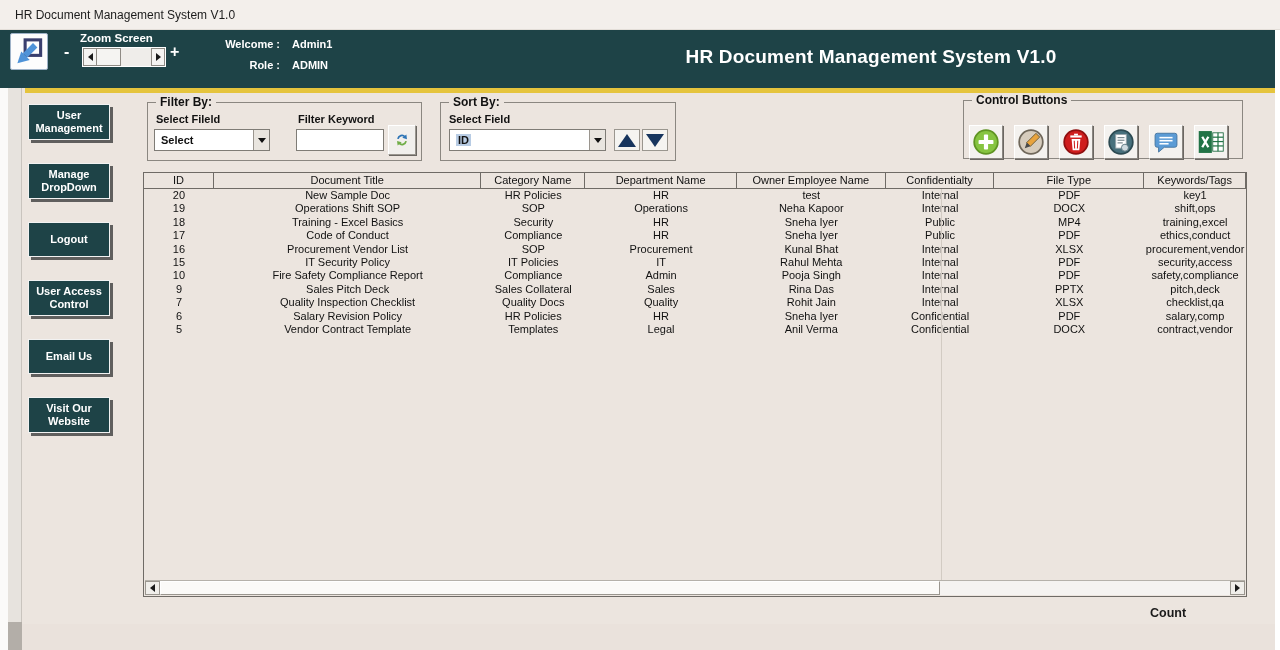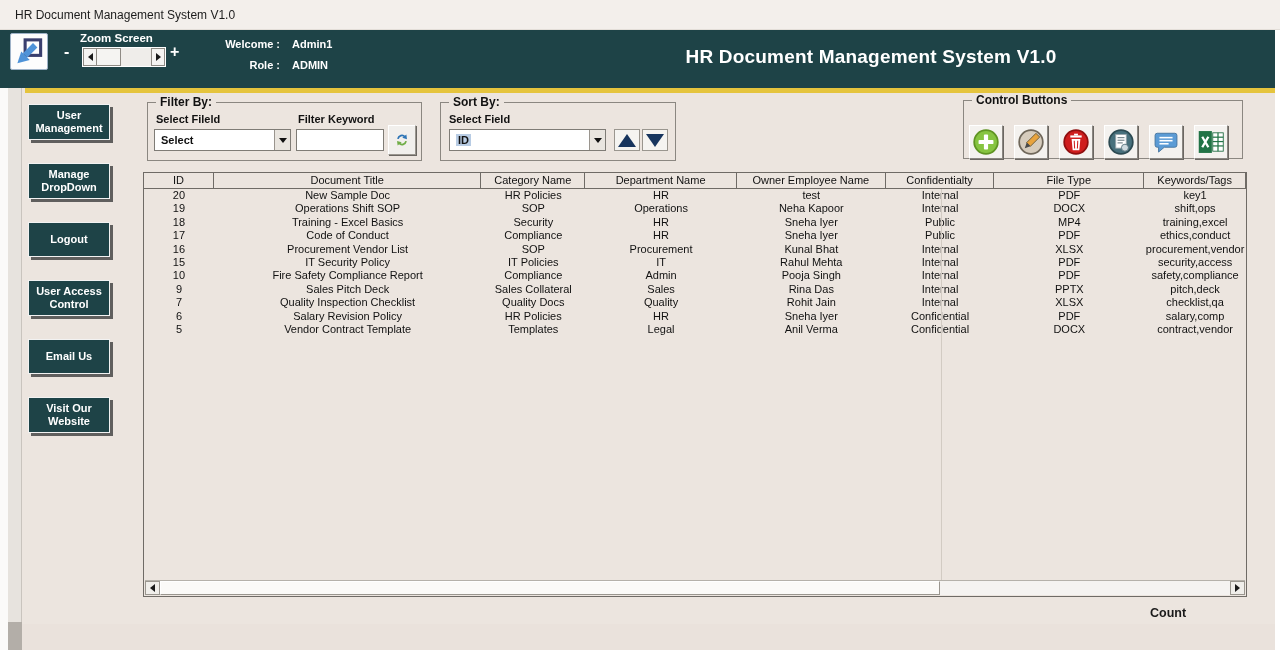--- a/index.html
+++ b/index.html
@@ -161,21 +161,21 @@
       <div class="side-btn">Logout</div>
       <div class="side-btn">User Access Control</div>
       <div class="side-btn">Email Us</div>
       <div class="side-btn">Visit Our Website</div>
     </div>
 
   <div class="grp grp-filter">
     <span class="legend">Filter By:</span>
     <span class="fld-label" style="left:8px;top:10px;">Select Fileld</span>
     <span class="fld-label" style="left:150px;top:10px;text-align:right;">Filter Keyword</span>
-    <div class="combo" style="left:6px;top:26px;width:137px;">
+    <div class="combo" style="left:6px;top:26px;width:116px;">
       <span class="combo-val">Select</span>
       <span class="combo-btn">
           <span class="dd-tri"></span>
         </span>
     </div>
     <input class="kw-input" value="" style="">
     <button class="refresh-btn">
       <svg viewBox="0 0 24 24" width="22" height="22">
         <path d="M5 10 a7 7 0 0 1 12 -3.5" fill="none" stroke="#2e75b6" stroke-width="3"></path>
         <polygon points="19.5,2.5 20.5,10.5 12.5,8" fill="#2e75b6"></polygon>

